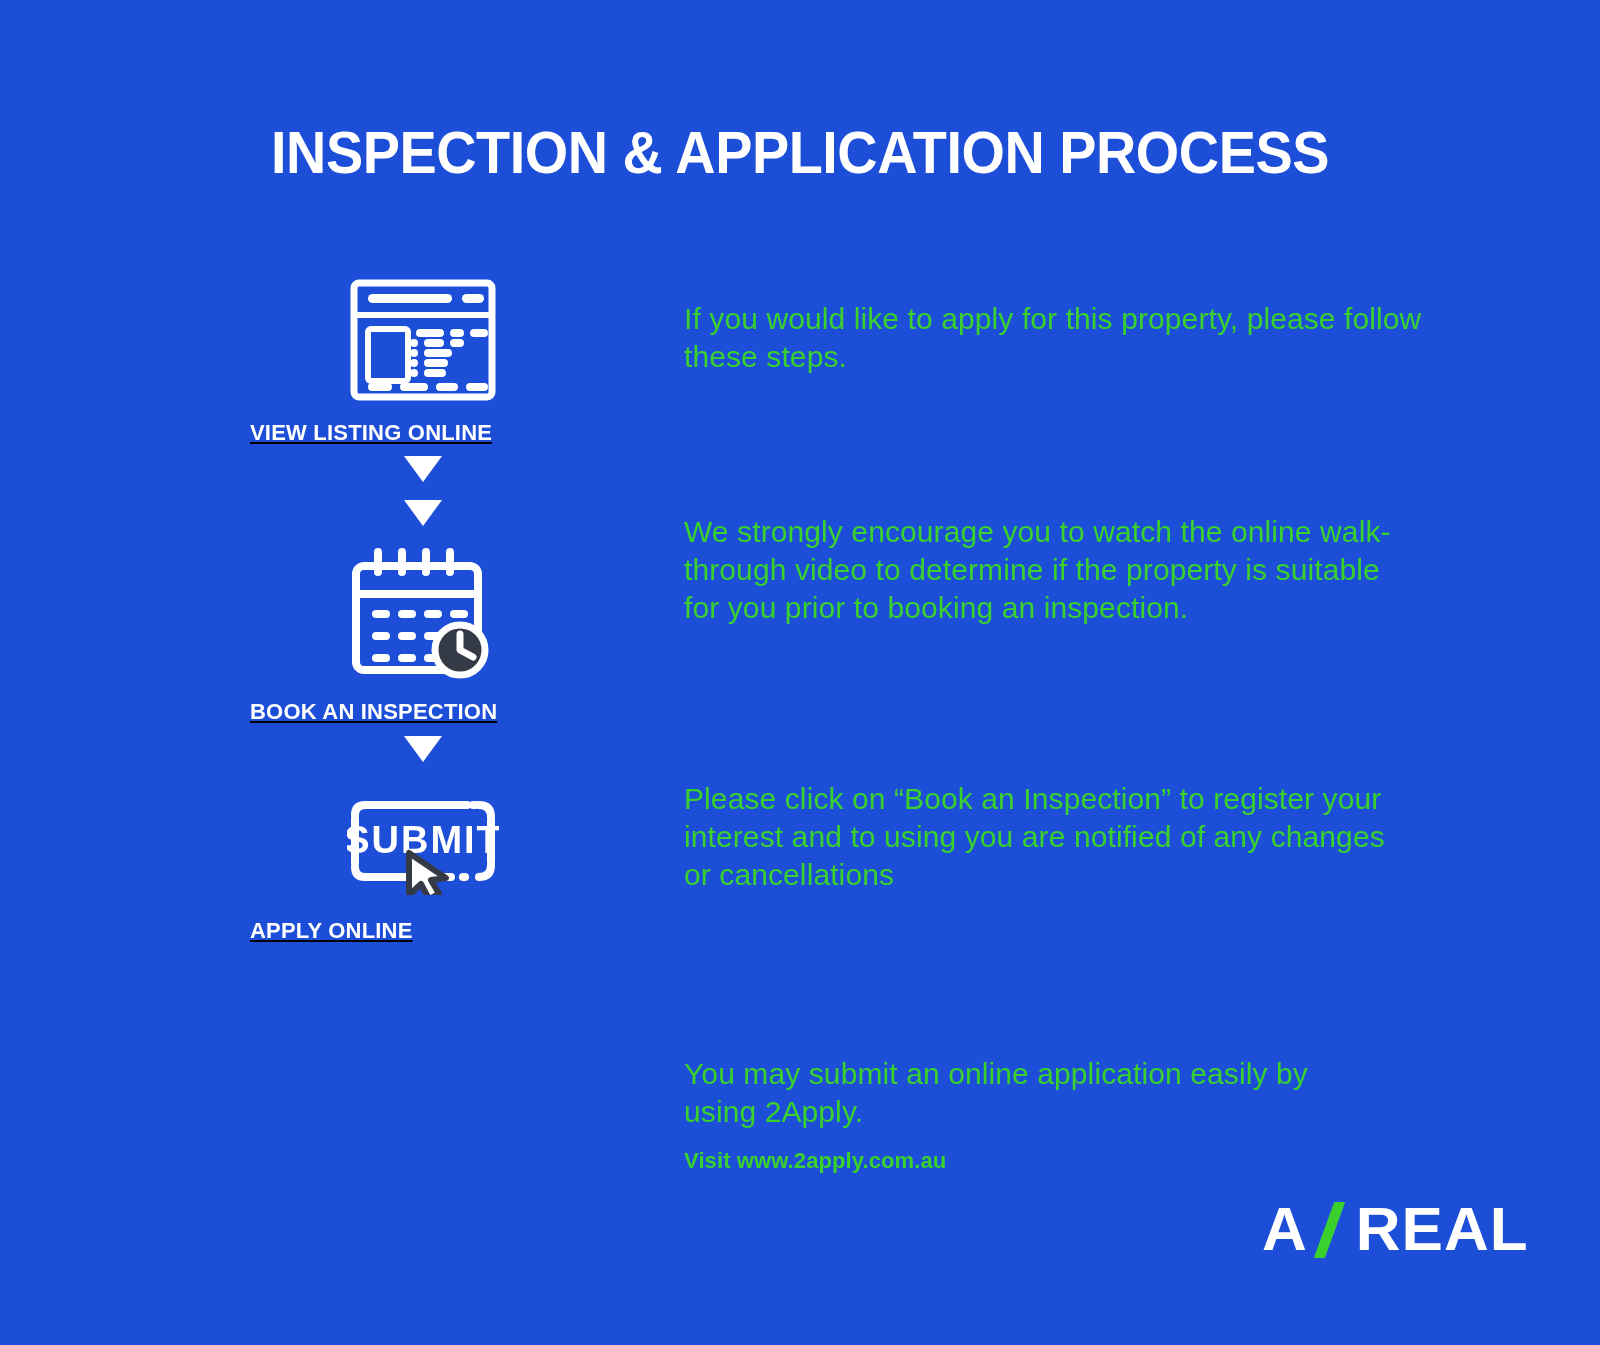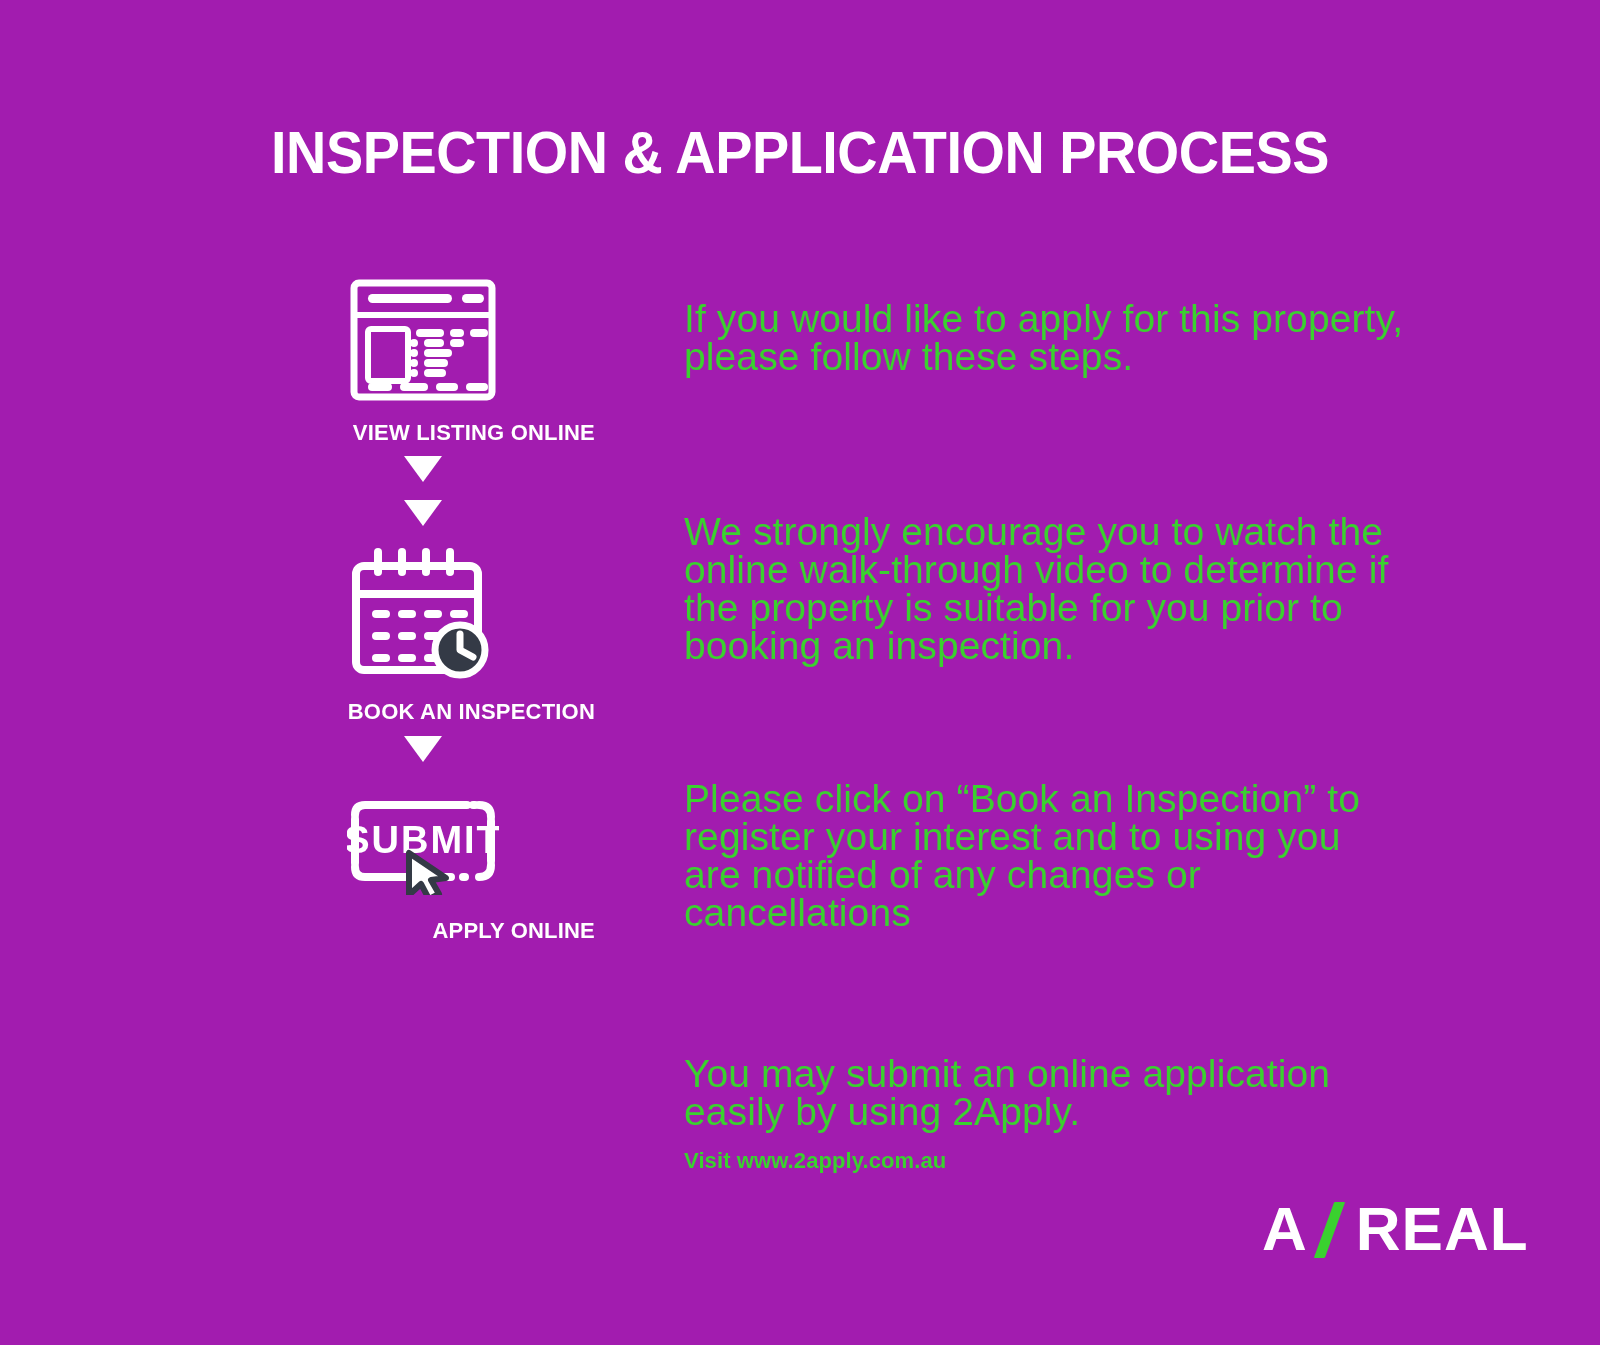--- a/index.html
+++ b/index.html
@@ -4,21 +4,21 @@
 <style>
   html, body {
     margin: 0;
     padding: 0;
     background: #343a46;
   }
   .page {
     position: relative;
     width: 1600px;
     height: 1345px;
-    background: #a21caf;
+    background: #1d4ed8;
     overflow: hidden;
     font-family: "Liberation Sans", sans-serif;
     -webkit-font-smoothing: antialiased;
   }
 
   
   .title {
     position: absolute;
     left: 0;
     top: 118px;
@@ -35,21 +35,22 @@
   
   .steps {
     position: absolute;
     left: 250px;
     top: 265px;
     width: 345px;
   }
   .step {
     position: relative;
     width: 345px;
-    text-align: right;
+    text-align: left;
+    text-decoration: underline;
   }
   .step-icon {
     height: 140px;
     display: flex;
     align-items: center;
     justify-content: center;
   }
   .step-icon svg { display: block; }
   .step-label {
     color: #ffffff;
@@ -83,21 +84,21 @@
 
   .sp-1 { height: 46px; }
   .sp-2 { height: 42px; }
   .sp-3 { height: 48px; }
 
   
   .notes { position: absolute; left: 684px; top: 0; width: 760px; }
   .note {
     position: absolute;
     color: #3ad12f;
-    font-size: 39px;
+    font-size: 30px;
     line-height: 38px;
     letter-spacing: 0.1px;
     font-weight: 400;
   }
   .note-1 { top: 300px; }
   .note-2 { top: 513px; width: 730px; }
   .note-3 { top: 780px; width: 705px; }
   .note-4 { top: 1055px; width: 700px; }
 
   .visit {

